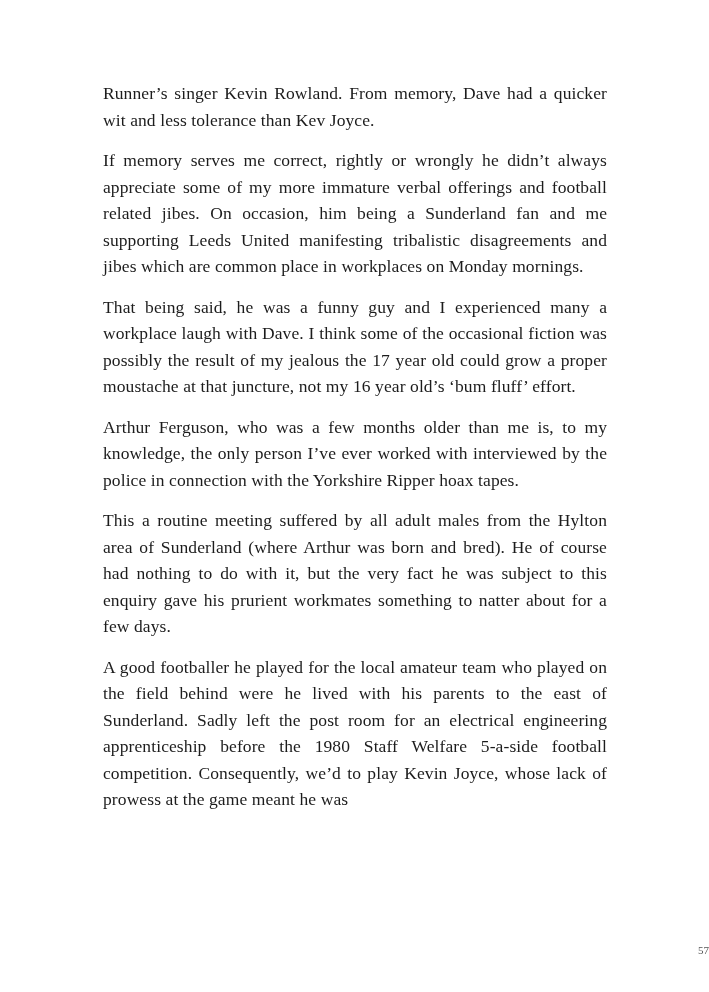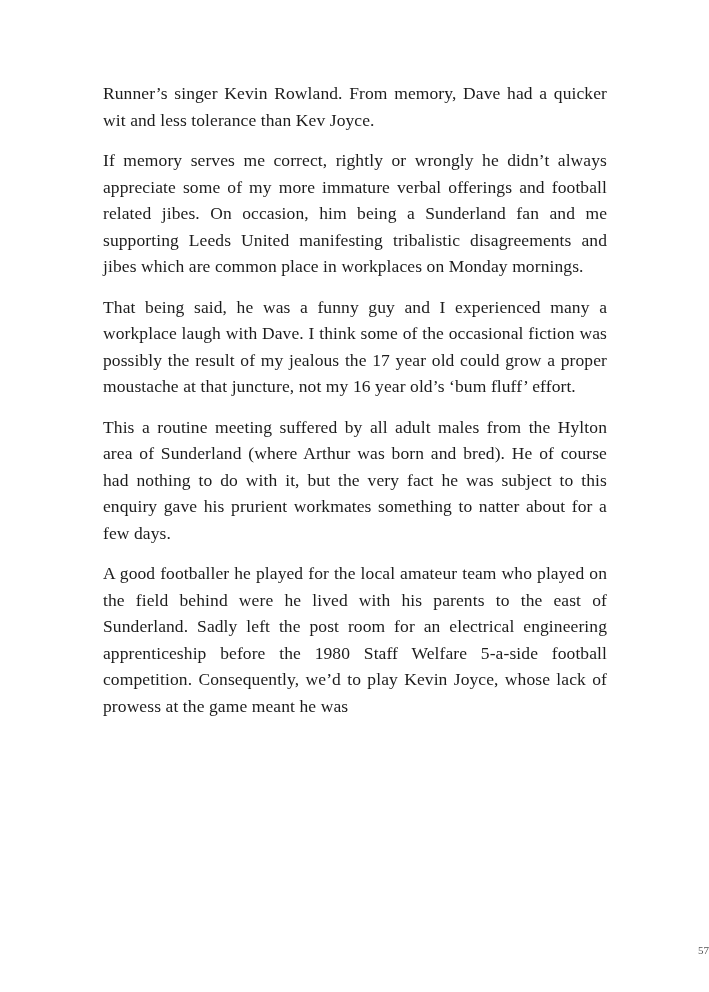--- a/index.html
+++ b/index.html
@@ -46,19 +46,20 @@
   }
 </style>
 </head>
 <body>
 
 <div class="page">
   <div class="content">
     <p>Runner’s singer Kevin Rowland. From memory, Dave had a quicker wit and less tolerance than Kev Joyce.</p>
     <p>If memory serves me correct, rightly or wrongly he didn’t always appreciate some of my more immature verbal offerings and football related jibes. On occasion, him being a Sunderland fan and me supporting Leeds United manifesting tribalistic disagreements and jibes which are common place in workplaces on Monday mornings.</p>
     <p>That being said, he was a funny guy and I experienced many a workplace laugh with Dave. I think some of the occasional fiction was possibly the result of my jealous the 17 year old could grow a proper moustache at that juncture, not my 16 year old’s ‘bum fluff’ effort.</p>
+    <p>Arthur Ferguson, who was a few months older than me is, to my knowledge, the only person I’ve ever worked with interviewed by the police in connection with the Yorkshire Ripper hoax tapes.</p>
     <p>This a routine meeting suffered by all adult males from the Hylton area of Sunderland (where Arthur was born and bred). He of course had nothing to do with it, but the very fact he was subject to this enquiry gave his prurient workmates something to natter about for a few days.</p>
     <p>A good footballer he played for the local amateur team who played on the field behind were he lived with his parents to the east of Sunderland. Sadly left the post room for an electrical engineering apprenticeship before the 1980 Staff Welfare 5-a-side football competition. Consequently, we’d to play Kevin Joyce, whose lack of prowess at the game meant he was</p>
   </div>
   <div class="page-footer">
     <span class="page-number">57</span>
   </div>
 </div>
 
 </body></html>

